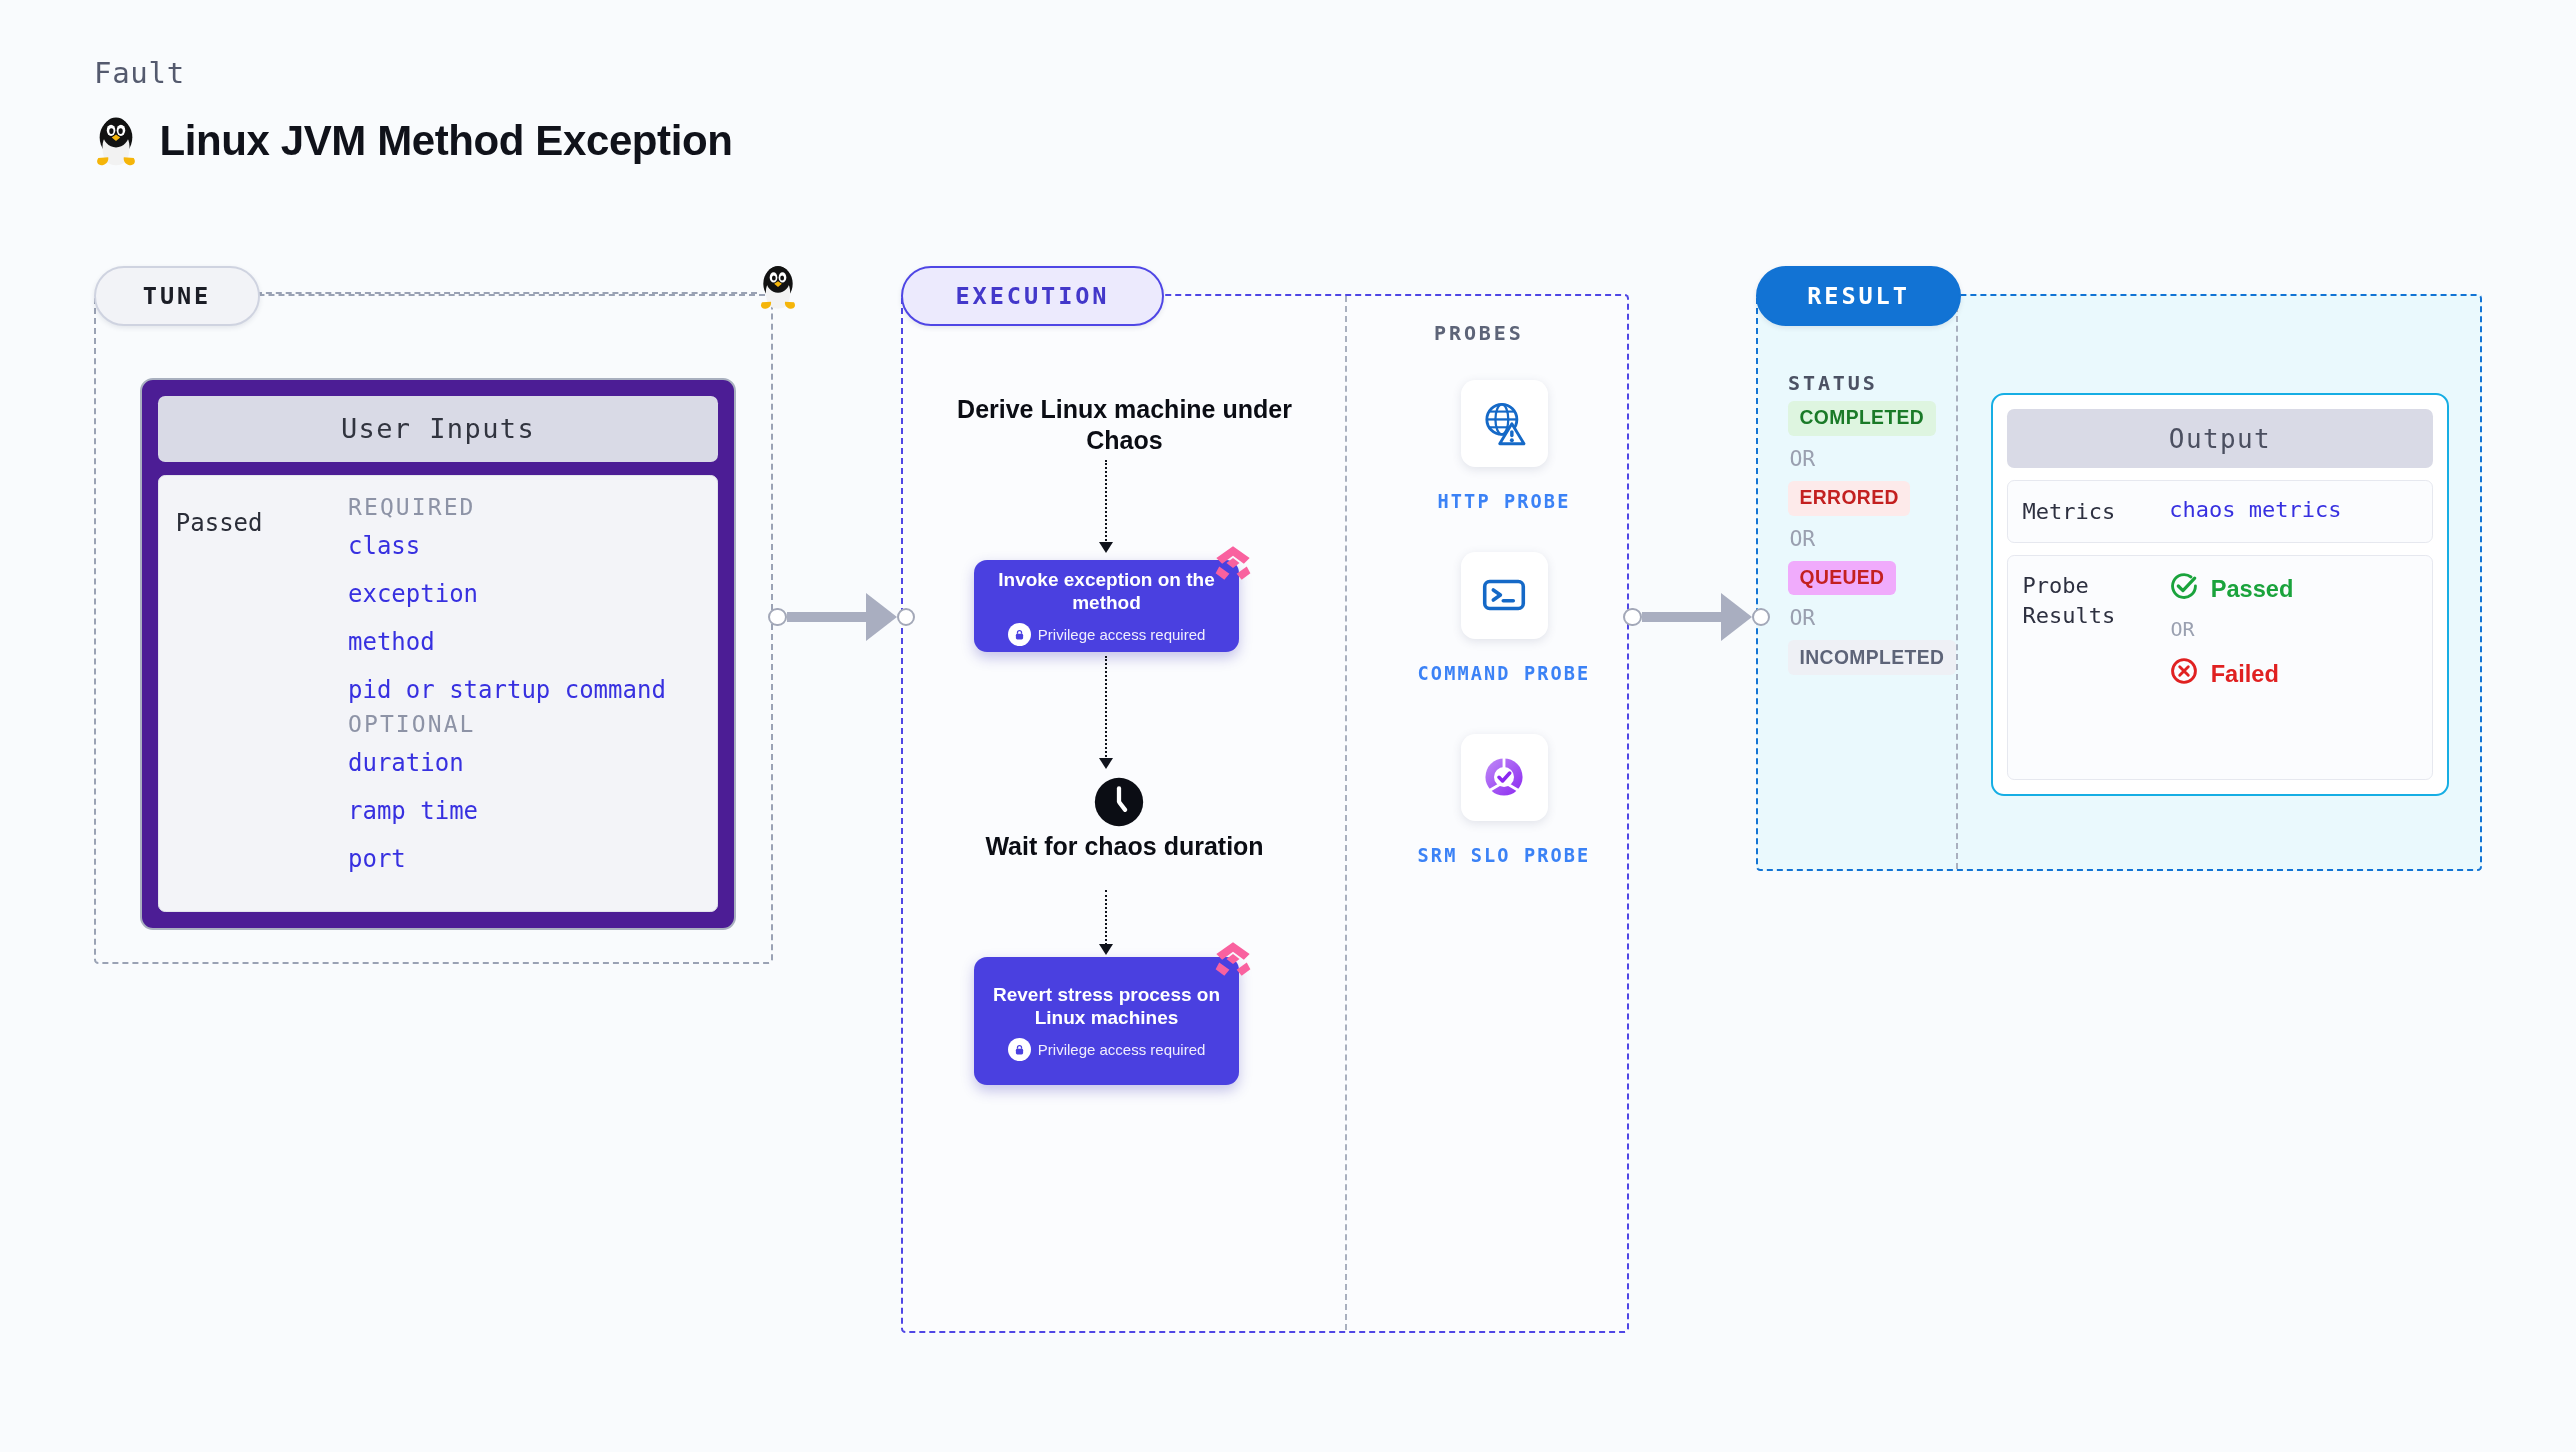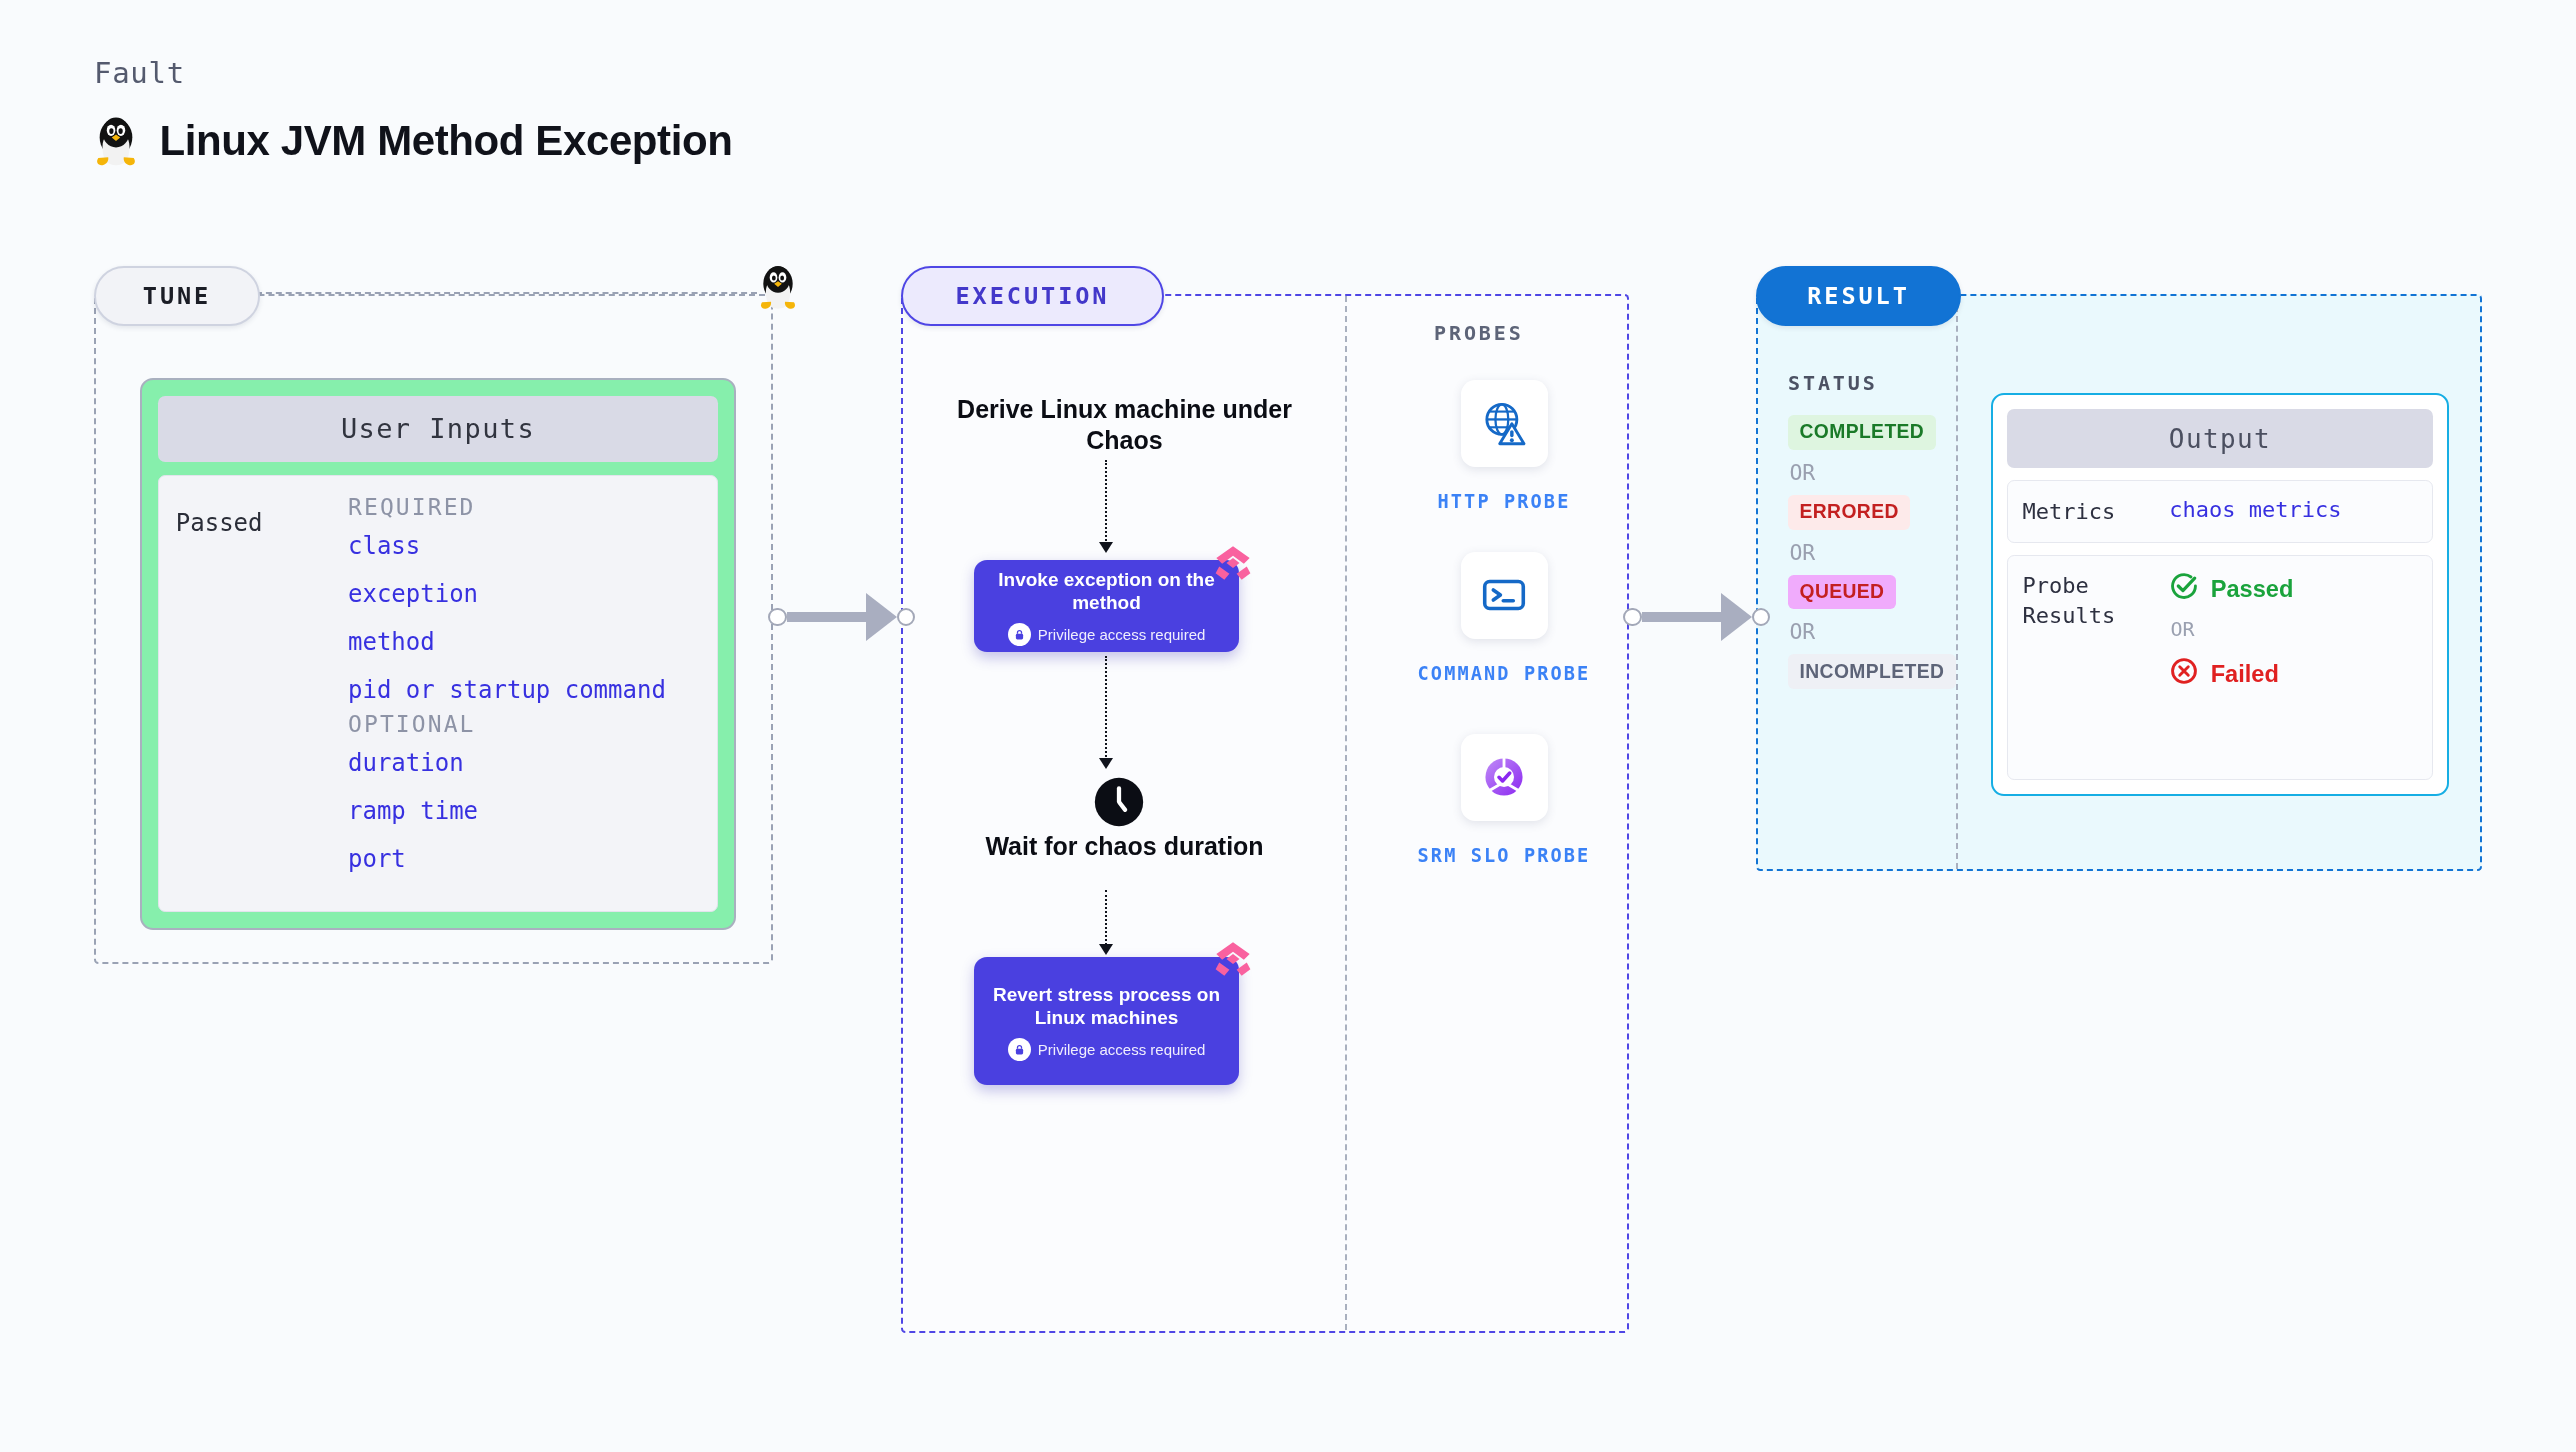--- a/index.html
+++ b/index.html
@@ -73,21 +73,21 @@
     left:1759px;top:296px;width:198px;height:573px;background:#fbfcfd;
   }
   #region-result-divider{
     left:1956px;top:296px;width:0;height:573px;
     border-left:2.1px dashed #a9b0bf;
   }
 
   
   #user-inputs-card{
     left:140px;top:378px;width:596px;height:552px;
-    box-sizing:border-box;background:#86efac;
+    box-sizing:border-box;background:#4c1d95;
     border:2.1px solid #a9b0bf;border-radius:13px;padding:15.8px;
     display:flex;flex-direction:column;gap:13px;
   }
   #user-inputs-header{
     height:70px;background:#d9dae6;border-radius:7.2px;
     display:flex;align-items:center;justify-content:center;
     font-family:"DejaVu Sans Mono","Liberation Mono",monospace;
     font-size:27px;color:#31343f;letter-spacing:1.4px;
   }
   #tunable-box{
@@ -168,21 +168,21 @@
   #probe-0{left:1400px;top:380px;}
   #probe-1{left:1400px;top:552px;}
   #probe-2{left:1400px;top:734px;}
 
   
   #status-label{
     left:1788px;top:371px;
     font-family:"DejaVu Sans Mono","Liberation Mono",monospace;
     font-size:20px;font-weight:bold;color:#4c5264;letter-spacing:2.9px;
   }
-  .status-col{position:absolute;left:1788px;top:415px;width:186px;}
+  .status-col{position:absolute;left:1788px;top:401px;width:186px;}
   .status-badge{
     display:inline-block;border-radius:5.7px;padding:6.4px 11.5px;
     font-size:19.3px;font-weight:bold;letter-spacing:0.4px;
   }
   .or-text{
     font-family:"DejaVu Sans Mono","Liberation Mono",monospace;
     font-size:21.5px;color:#9aa0b0;margin:10px 0 10px 1.4px;
   }
 
   

